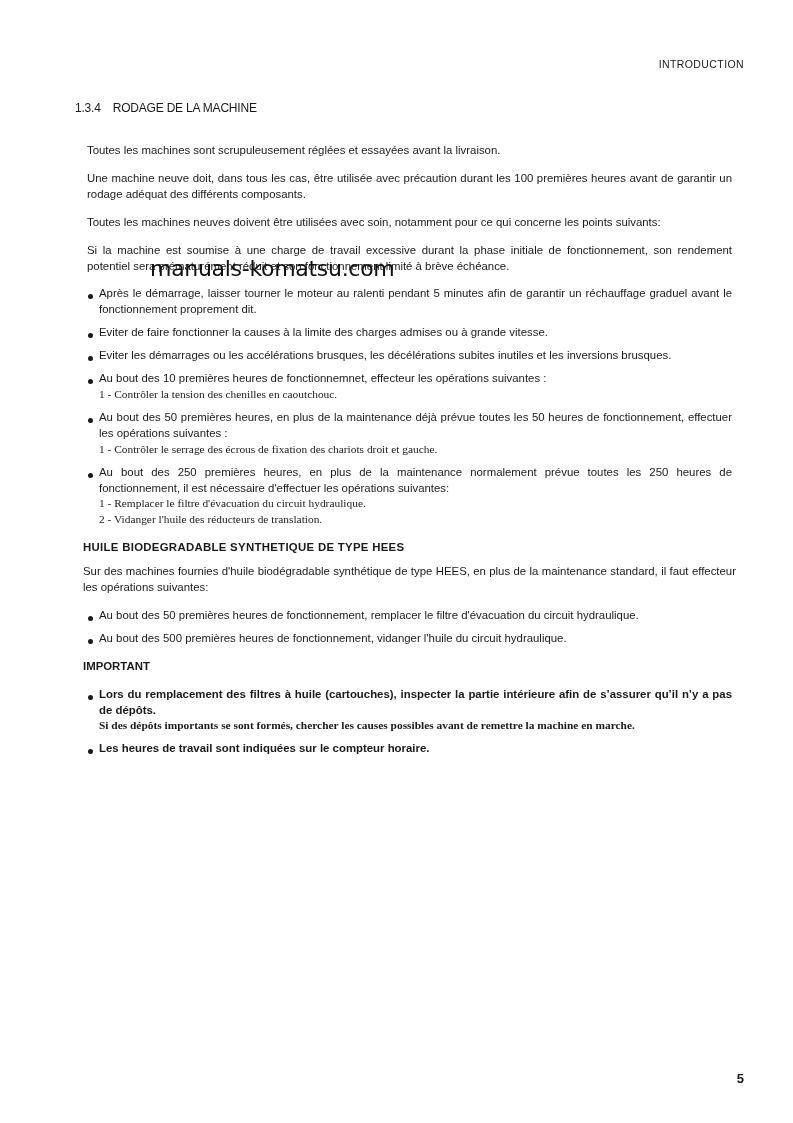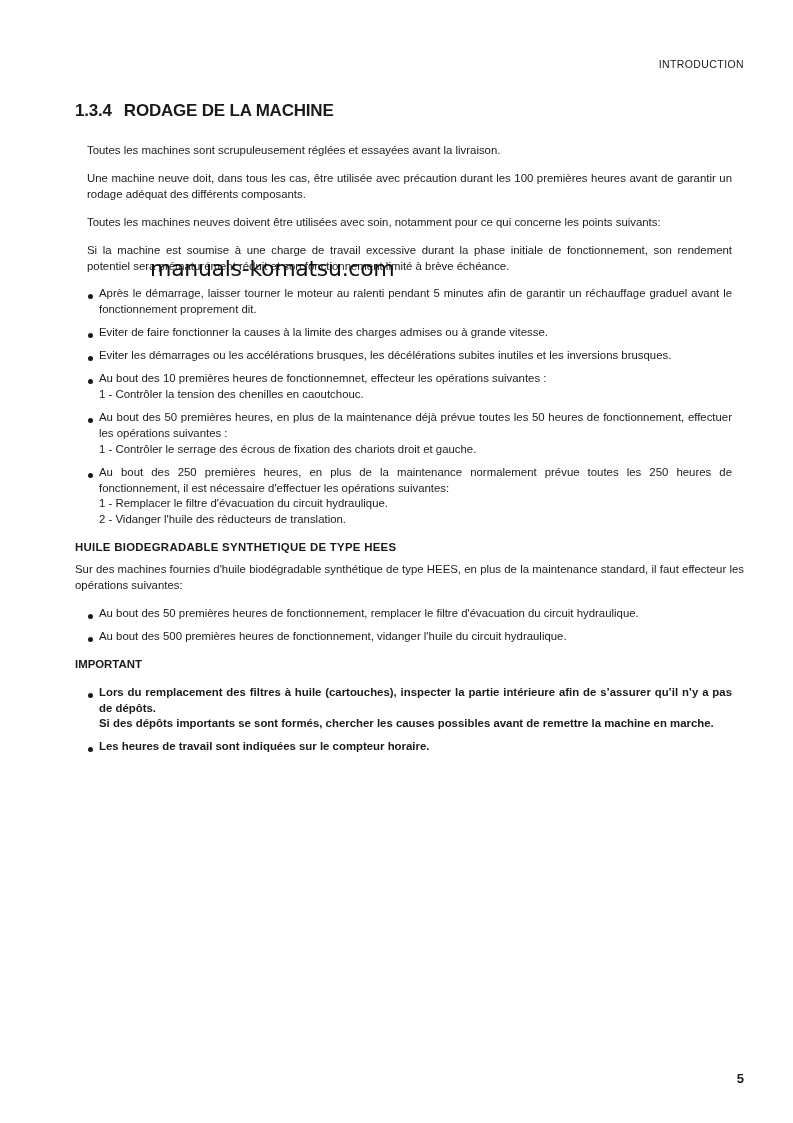--- a/index.html
+++ b/index.html
@@ -1,27 +1,27 @@
 <!DOCTYPE html>
 <html><head>
 <meta charset="utf-8">
 <style>
   html, body { margin: 0; padding: 0; background: #ffffff; }
   body { width: 793px; height: 1123px; position: relative; overflow: hidden;
          font-family: "Liberation Sans", sans-serif; color: #1a1a1a; }
   .header-right { position: absolute; top: 58px; right: 49px; font-size: 10.5px; letter-spacing: 0.4px; }
-  .section-title { position: absolute; top: 101px; left: 75px; font-size: 17px; font-weight: bold; letter-spacing: -0.2px; }
+  .section-title { position: absolute; top: 101px; left: 75px; font-size: 12px; font-weight: normal; letter-spacing: -0.2px; }
   .section-title .num { margin-right: 12px; }
   .content { position: absolute; top: 131px; left: 75px; width: 669px; font-size: 11.4px; line-height: 15.9px; }
-  .content p { margin: 0; text-align: justify; }
+  .content p { margin: 8px; text-align: justify; }
   .intro p { margin: 12px; }
   ul.bullets { list-style: none; margin: 12px; padding: 0; }
   ul.bullets li { position: relative; padding-left: 12px; text-align: justify; margin-top: 7px; }
   ul.bullets li::before { content: ""; position: absolute; left: 1px; top: 8px; width: 5px; height: 5px; border-radius: 50%; background: #1a1a1a; }
-  .sub { display: block; }
+  .sub { display: block; font-family: Liberation Serif, serif; }
   .subhead { font-weight: bold; font-size: 11.4px; letter-spacing: 0.3px; margin-top: 7px !important; }
   .hees-text { margin-top: 6px !important; }
   .important-title { font-weight: bold; margin-top: 12px !important; }
   .important li { font-weight: bold; font-family: "Liberation Sans", sans-serif; }
   .important li:first-child { margin-top: 0; }
   .watermark { position: absolute; top: 256px; left: 150px; font-size: 22px; color: #111; font-family: "DejaVu Sans", sans-serif; letter-spacing: -0.3px; text-align: center; }
   .page-number { position: absolute; top: 1071px; right: 49px; font-size: 13px; font-weight: bold; }
 </style>
 </head>
 <body>

